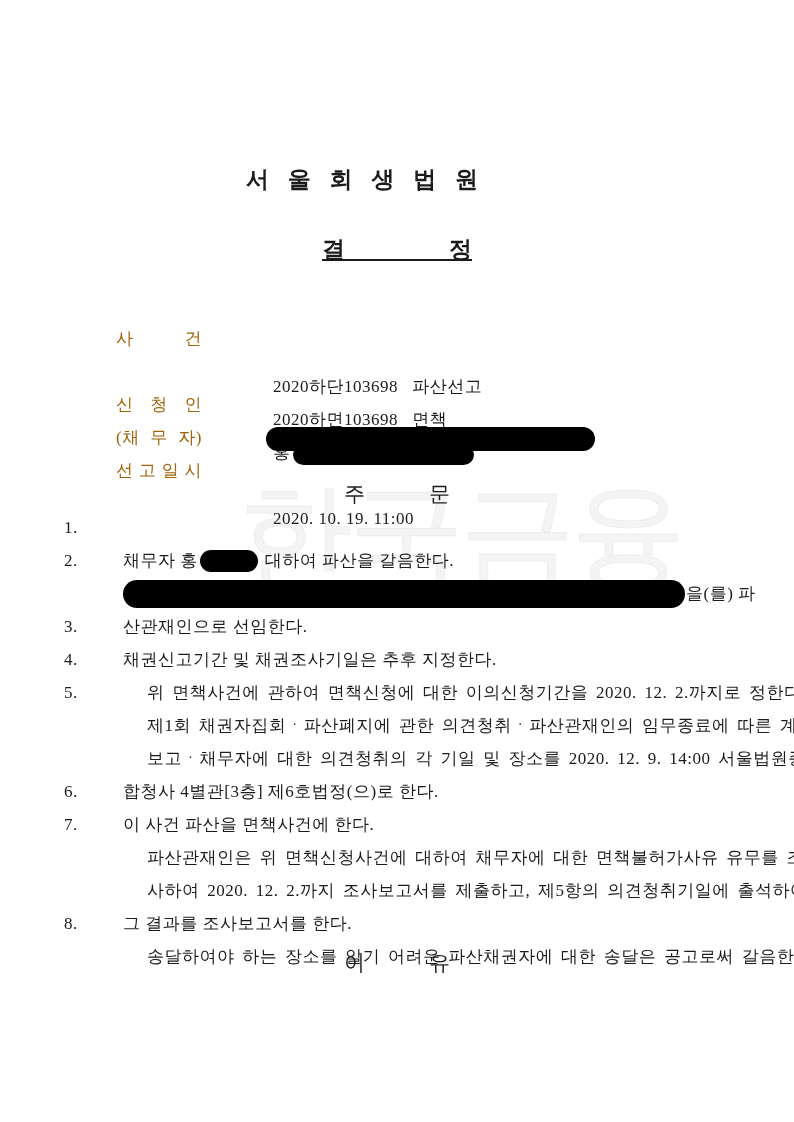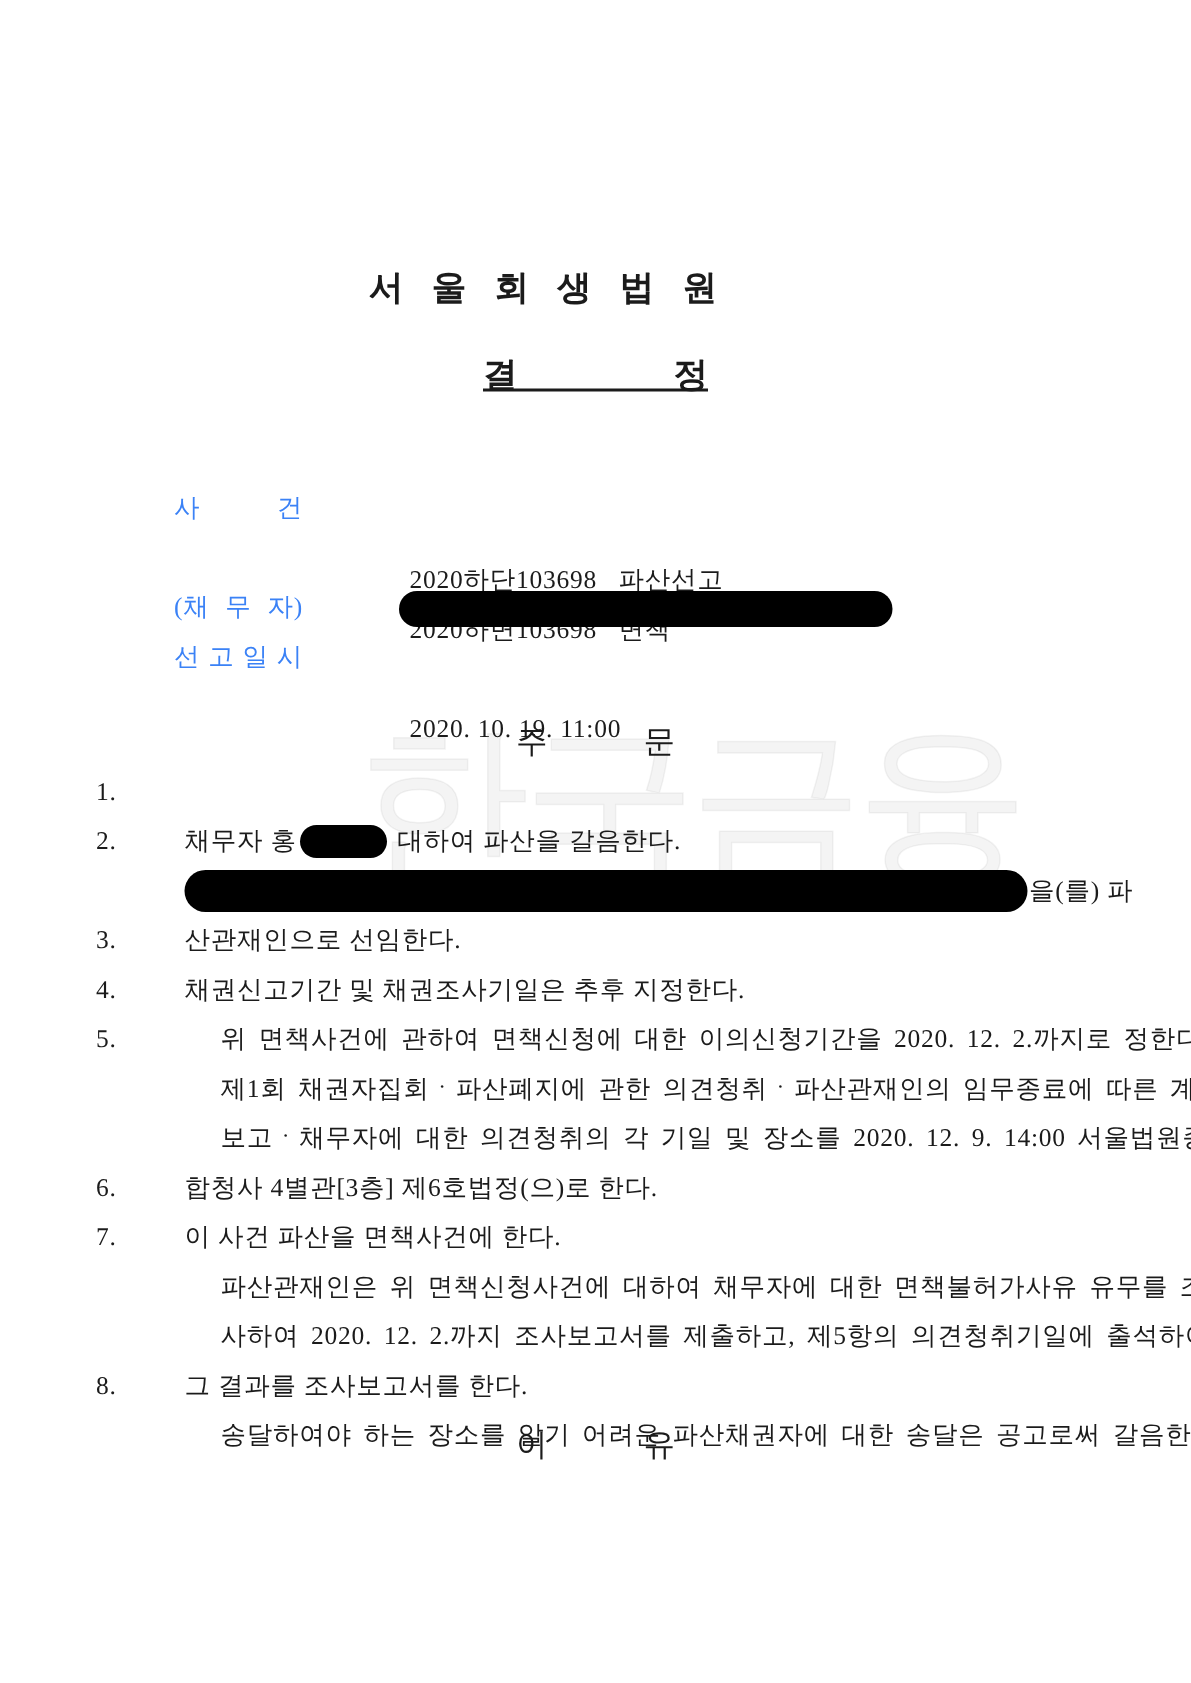--- a/index.html
+++ b/index.html
@@ -19,40 +19,40 @@
     color:rgba(0,0,0,0.045);
     -webkit-text-stroke:1px rgba(0,0,0,0.05);
     letter-spacing:-4px;
     white-space:pre;
     user-select:none;
   }
 
   .layer { position:absolute; left:0; top:0; width:794px; z-index:1; }
 
   
-  .court-title-wrap { position:absolute; top:176px; left:0; width:724px; text-align:center; }
+  .court-title-wrap { position:absolute; top:164px; left:0; width:724px; text-align:center; }
   .court-title {
     display:inline-block; width:232px;
     font-size:23px; font-weight:bold; letter-spacing:0;
     text-align:justify; text-align-last:justify;
   }
   .decision-title-wrap { position:absolute; top:234px; left:0; width:794px; text-align:center; }
   .decision-title {
     display:inline-block; width:150px;
     font-size:23px; font-weight:bold;
     text-align:justify; text-align-last:justify;text-decoration:underline;
   }
 
   
   .info { position:absolute; left:78px; top:289px; width:660px; }
   .irow { height:33px; line-height:33px; white-space:pre; font-size:17px; letter-spacing:0.5px; }
   .ilabel {
     display:inline-block; width:86px; vertical-align:top;
     text-align:justify; text-align-last:justify;
-    color:#3b82f6;
+    color:#a16207;
   }
   .ival { display:inline-block; margin-left:71px;margin-top:48px; }
   .ival-bar-row { display:inline-block; margin-left:64px; }
 
   
   .bar { display:inline-block; background:#000; vertical-align:middle; }
   .bar-applicant { width:181px; height:21px; border-radius:11px; margin-left:2px; }
   .bar-debtor    { width:329px; height:24px; border-radius:12px; }
   .bar-item1     { width:58px;  height:22px; border-radius:11px; margin:0 7px 3px 2px; }
   .bar-item2     { width:562px; height:28px; border-radius:14px; margin:0 1px 3px 0; }
@@ -95,20 +95,23 @@
     <div class="info">
 
       <div class="irow">
         <span class="ilabel">사 건</span><span class="ival">2020하단103698   파산선고</span>
       </div>
 
       <div class="irow">
         <span class="ilabel"></span><span class="ival">2020하면103698   면책</span>
       </div>
 
+      <div class="irow">
+        <span class="ilabel">신 청 인</span><span class="ival">홍</span><span class="bar bar-applicant"></span>
+      </div>
 
       <div class="irow">
         <span class="ilabel">(채 무 자)</span><span class="ival-bar-row"><span class="bar bar-debtor"></span></span>
       </div>
 
       <div class="irow">
         <span class="ilabel">선 고 일 시</span><span class="ival">2020. 10. 19. 11:00</span>
       </div>
 
     </div>

